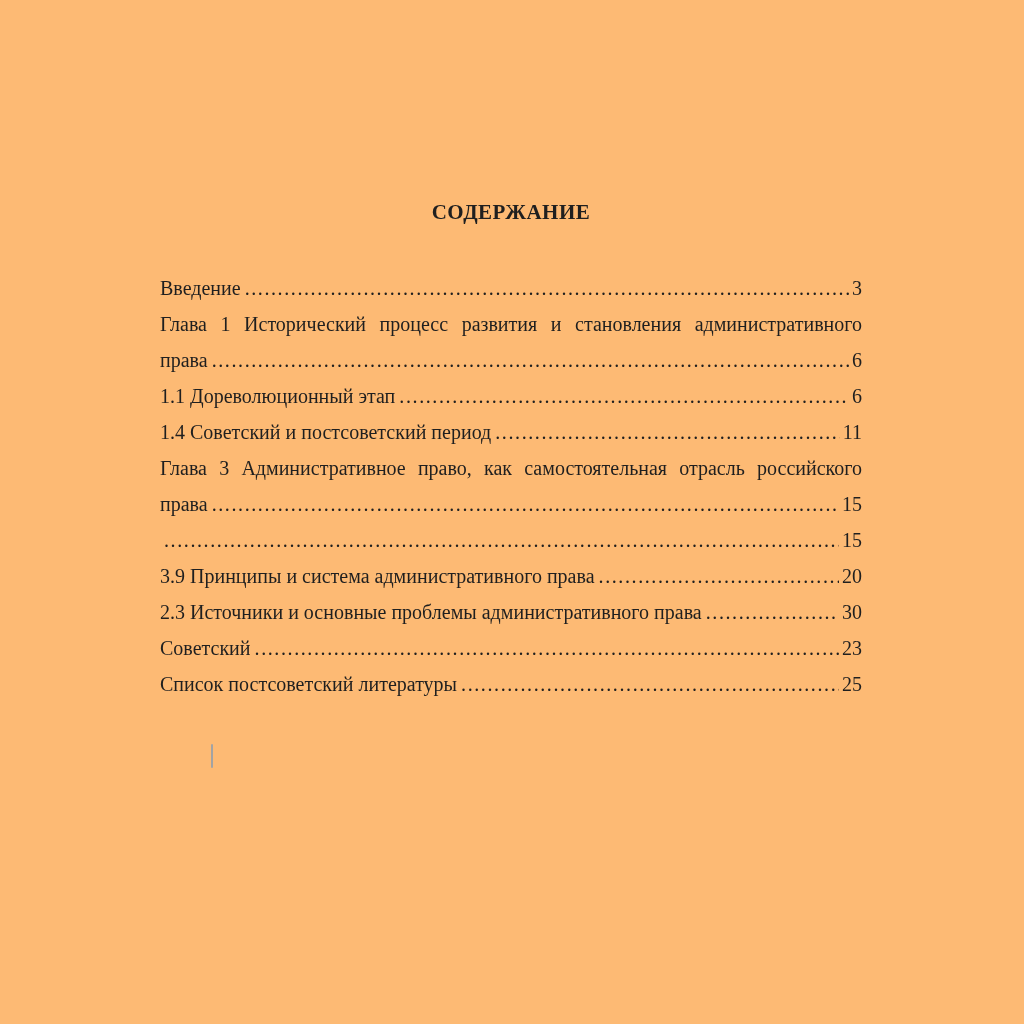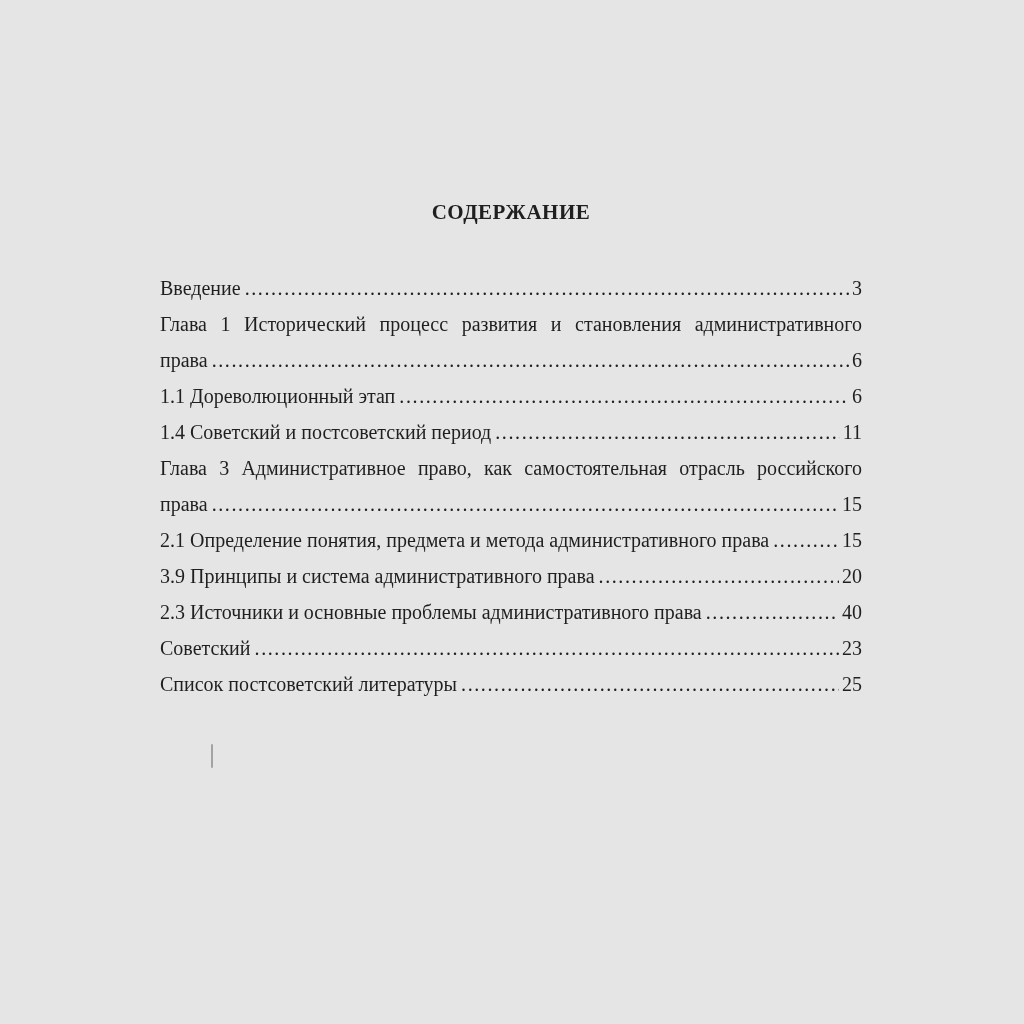--- a/index.html
+++ b/index.html
@@ -4,21 +4,21 @@
 <style>
   html, body {
     margin: 0;
     padding: 0;
     background: #ffffff;
   }
   .page {
     position: relative;
     width: 1024px;
     height: 1024px;
-    background: #e5e5e5;
+    background: #fdba74;
     font-family: "Liberation Serif", "DejaVu Serif", serif;
     color: #1f1f1f;
     overflow: hidden;
   }
   .toc-title {
     margin: 199px 162px 0 160px;
     text-align: center;
     font-size: 21px;
     line-height: 26px;
     font-weight: bold;
@@ -108,35 +108,34 @@
       <span class="toc-text">Глава 3 Административное право, как самостоятельная отрасль российского</span>
     </div>
 
     <div class="toc-row">
       <span class="toc-text">права</span>
       <span class="toc-dots"></span>
       <span class="toc-page">15</span>
     </div>
 
     <div class="toc-row">
-      <span class="toc-text">2.1 Определение понятия, предмета и метода административного права</span>
       <span class="toc-dots"></span>
       <span class="toc-page">15</span>
     </div>
 
     <div class="toc-row">
       <span class="toc-text">3.9 Принципы и система административного права</span>
       <span class="toc-dots"></span>
       <span class="toc-page">20</span>
     </div>
 
     <div class="toc-row">
       <span class="toc-text">2.3 Источники и основные проблемы административного права</span>
       <span class="toc-dots"></span>
-      <span class="toc-page">40</span>
+      <span class="toc-page">30</span>
     </div>
 
     <div class="toc-row">
       <span class="toc-text">Советский</span>
       <span class="toc-dots"></span>
       <span class="toc-page">23</span>
     </div>
 
     <div class="toc-row">
       <span class="toc-text">Список постсоветский литературы</span>

